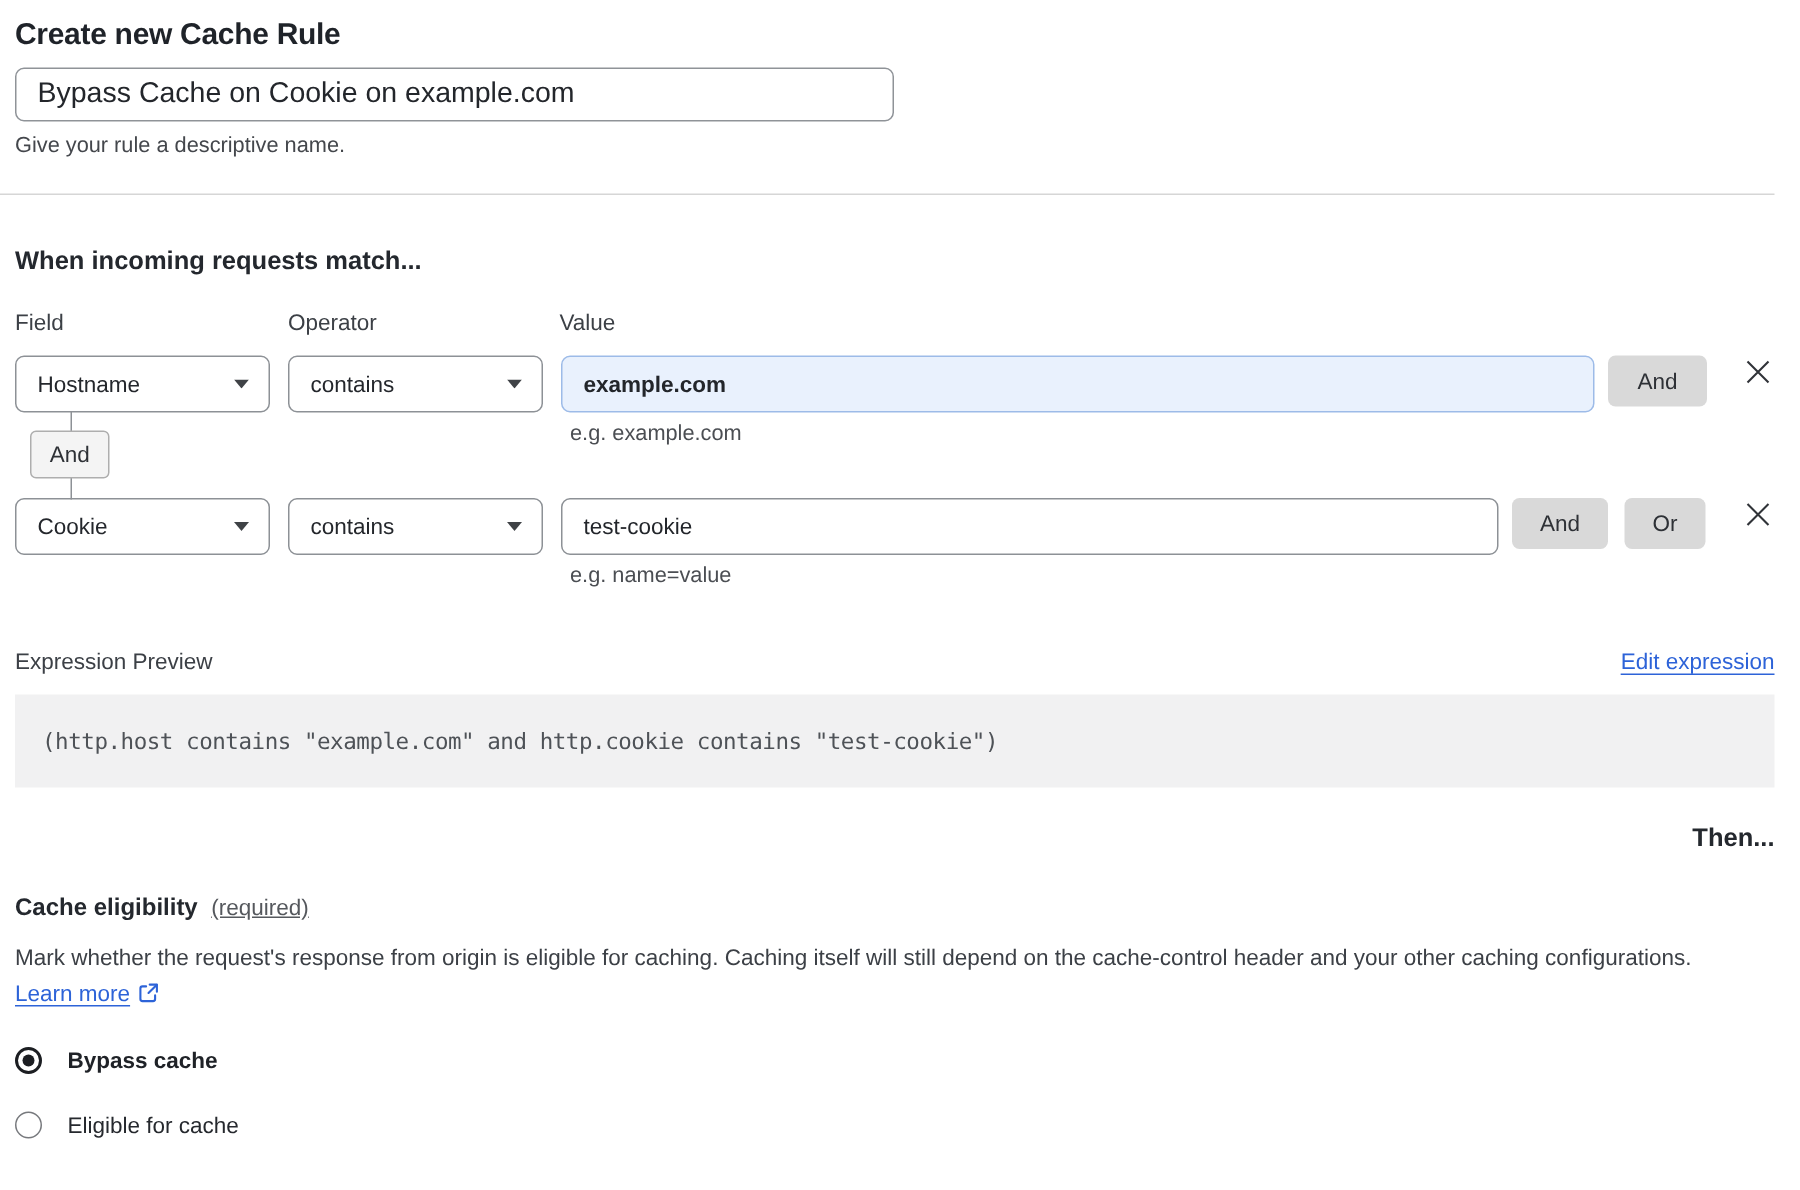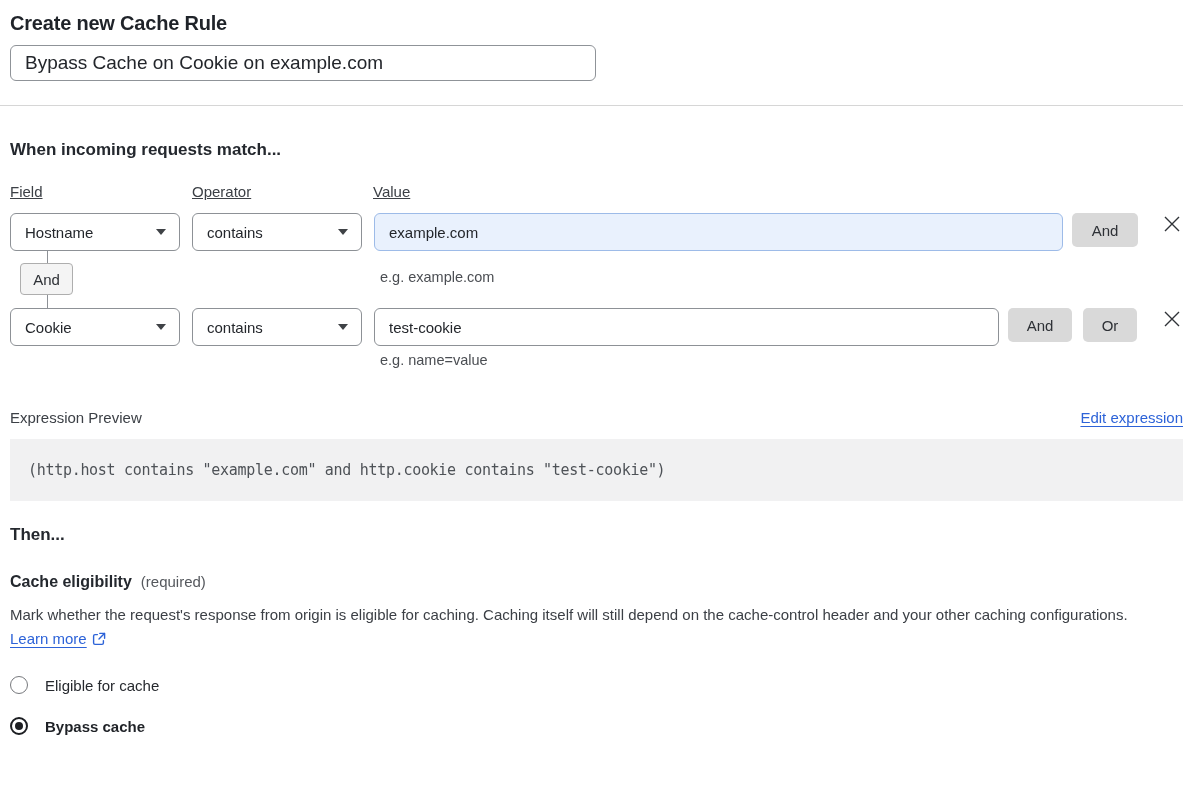--- a/index.html
+++ b/index.html
@@ -62,21 +62,20 @@
     font-size: 17px;
     line-height: 18px;
     font-weight: 700;
     color: #24282e;
   }
   .cond-labels {
     margin-top: 24px;
     display: flex;
     font-size: 15px;
     color: #3c4046;
-    text-decoration: underline;
   }
   .cond-labels .lbl-field { width: 182px; }
   .cond-labels .lbl-operator { width: 181px; }
   .cond-row {
     margin-top: 13px;
     display: flex;
     align-items: flex-start;
     width: 1173px;
   }
   .select {
@@ -103,21 +102,21 @@
     display: flex;
     align-items: center;
     padding: 0 14px;
     font-size: 15px;
     color: #23262b;
   }
   .value-input.highlight {
     background: #e9f1fd;
     border-color: #9dbbe8;
   }
-  .row-1 .value-input { width: 689px; }
+  .row-1 .value-input { width: 689px; font-weight: bold; }
   .row-2 .value-input { width: 625px; }
   .logic-btn {
     height: 34px;
     background: #d9d9d9;
     border: none;
     border-radius: 5px;
     font-family: "Liberation Sans", sans-serif;
     font-size: 15px;
     color: #2e3136;
     margin-left: 9px;
@@ -164,21 +163,21 @@
     align-items: center;
     justify-content: center;
     font-size: 15px;
     color: #2e3136;
     z-index: 1;
     cursor: pointer;
   }
   .hint-in-zone {
     position: absolute;
     left: 370px;
-    top: 18px;
+    top: 6px;
     font-size: 14.5px;
     color: #4b4e53;
   }
   .hint-after-row {
     margin-top: 6px;
     margin-left: 370px;
     font-size: 14.5px;
     color: #4b4e53;
   }
   .expr-header {
@@ -202,35 +201,36 @@
     height: 62px;
     background: #f1f1f2;
     display: flex;
     align-items: center;
     padding: 0 18px;
     font-family: "DejaVu Sans Mono", monospace;
     font-size: 15px;
     letter-spacing: -0.3px;
     color: #4e5257;
   }
-  .then-heading { margin-top: 25px; }
+  .then-heading { margin-top: 25px; text-align: right; }
   .sub-heading-row {
     margin-top: 29px;
     display: flex;
     align-items: flex-start;
   }
   .sub-heading {
     font-size: 16px;
     font-weight: 700;
     color: #24282e;
   }
   .required-note {
     margin-left: 9px;
     font-size: 15px;
     color: #55585d;
+    text-decoration: underline;
   }
   .description {
     margin-top: 12px;
     width: 1160px;
     font-size: 15px;
     line-height: 24px;
     color: #3c4046;
   }
   .learn-more-link {
     color: #2d63d8;
@@ -271,20 +271,21 @@
 </head>
 <body>
 
 <div class="page">
 
   <h1 class="page-title">Create new Cache Rule</h1>
 
   <div class="text-input">
     <span>Bypass Cache on Cookie on example.com</span>
   </div>
+  <div class="helper-text">Give your rule a descriptive name.</div>
 
   <hr class="divider">
 
   <h2 class="section-heading">When incoming requests match...</h2>
 
   <div class="cond-labels">
     <span class="lbl-field">Field</span>
     <span class="lbl-operator">Operator</span>
     <span class="lbl-value">Value</span>
   </div>
@@ -362,23 +363,23 @@
 
   <p class="description">
     <span>Mark whether the request's response from origin is eligible for caching. Caching itself will still depend on the cache-control header and your other caching configurations.</span>
     <a class="learn-more-link"><span>Learn more</span><svg class="ext-icon" width="14" height="14" viewBox="0 0 14 14">
           <path d="M5.4 2.6 H3 C2.2 2.6 1.6 3.2 1.6 4 V11 C1.6 11.8 2.2 12.4 3 12.4 H10 C10.8 12.4 11.4 11.8 11.4 11 V8.6" stroke="#2d63d8" stroke-width="1.4" fill="none" stroke-linecap="round"></path>
           <path d="M7.8 1.4 H12.6 V6.2" stroke="#2d63d8" stroke-width="1.4" fill="none" stroke-linecap="round" stroke-linejoin="round"></path>
           <path d="M12.4 1.6 L7 7" stroke="#2d63d8" stroke-width="1.4" fill="none" stroke-linecap="round"></path>
         </svg></a>
   </p>
 
+  <div class="radio-row first">
+    <span class="radio-circle selected"></span>
+    <span class="radio-label bold">Bypass cache</span>
+  </div>
+
   <div class="radio-row second">
     <span class="radio-circle unselected"></span>
     <span class="radio-label">Eligible for cache</span>
   </div>
 
-  <div class="radio-row first">
-    <span class="radio-circle selected"></span>
-    <span class="radio-label bold">Bypass cache</span>
-  </div>
-
 </div>
 
 </body></html>

